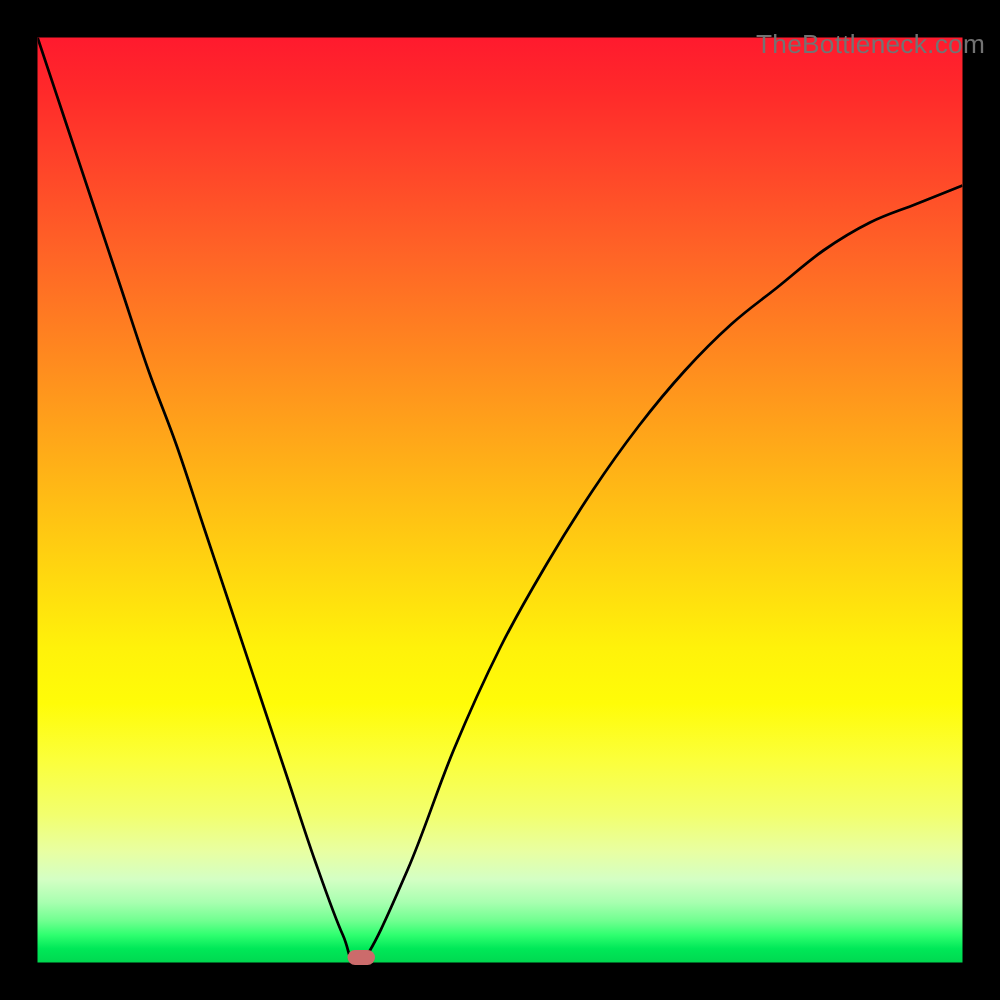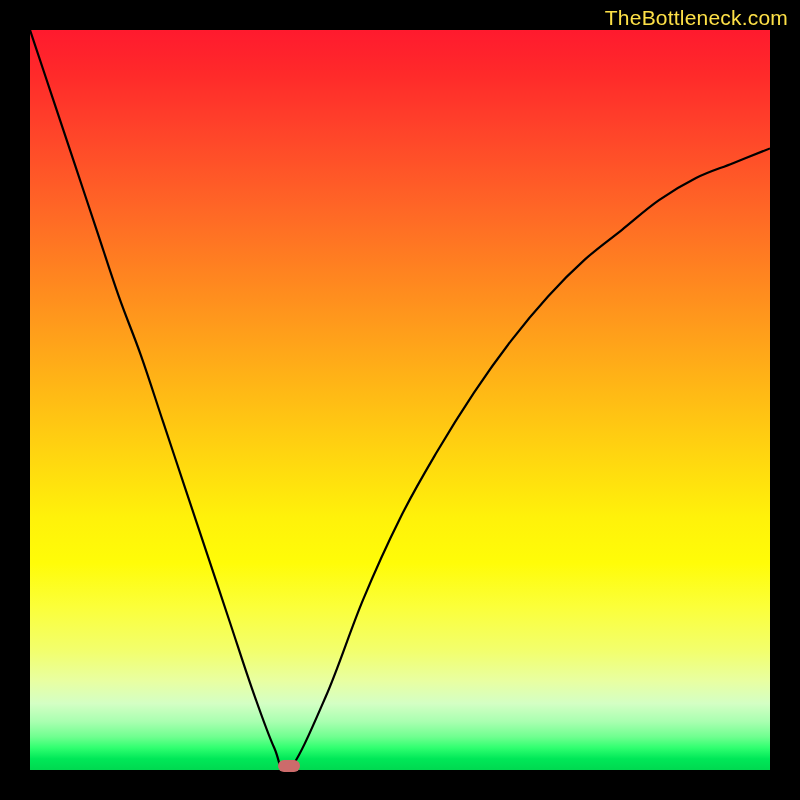--- a/index.html
+++ b/index.html
@@ -12,23 +12,23 @@
     overflow: hidden;
   }
   .outer {
     width: 800px;
     height: 800px;
     background: #000;
     position: relative;
   }
   .watermark {
     position: absolute;
-    top: 6px;
+    top: 24px;
     right: 12px;
-    color: #fde047;
+    color: #737373;
     font-size: 21px;
     font-weight: 500;
     letter-spacing: 0.2px;
     z-index: 10;
   }
   .plot {
     position: absolute;
     left: 30px;
     top: 30px;
     width: 740px;

